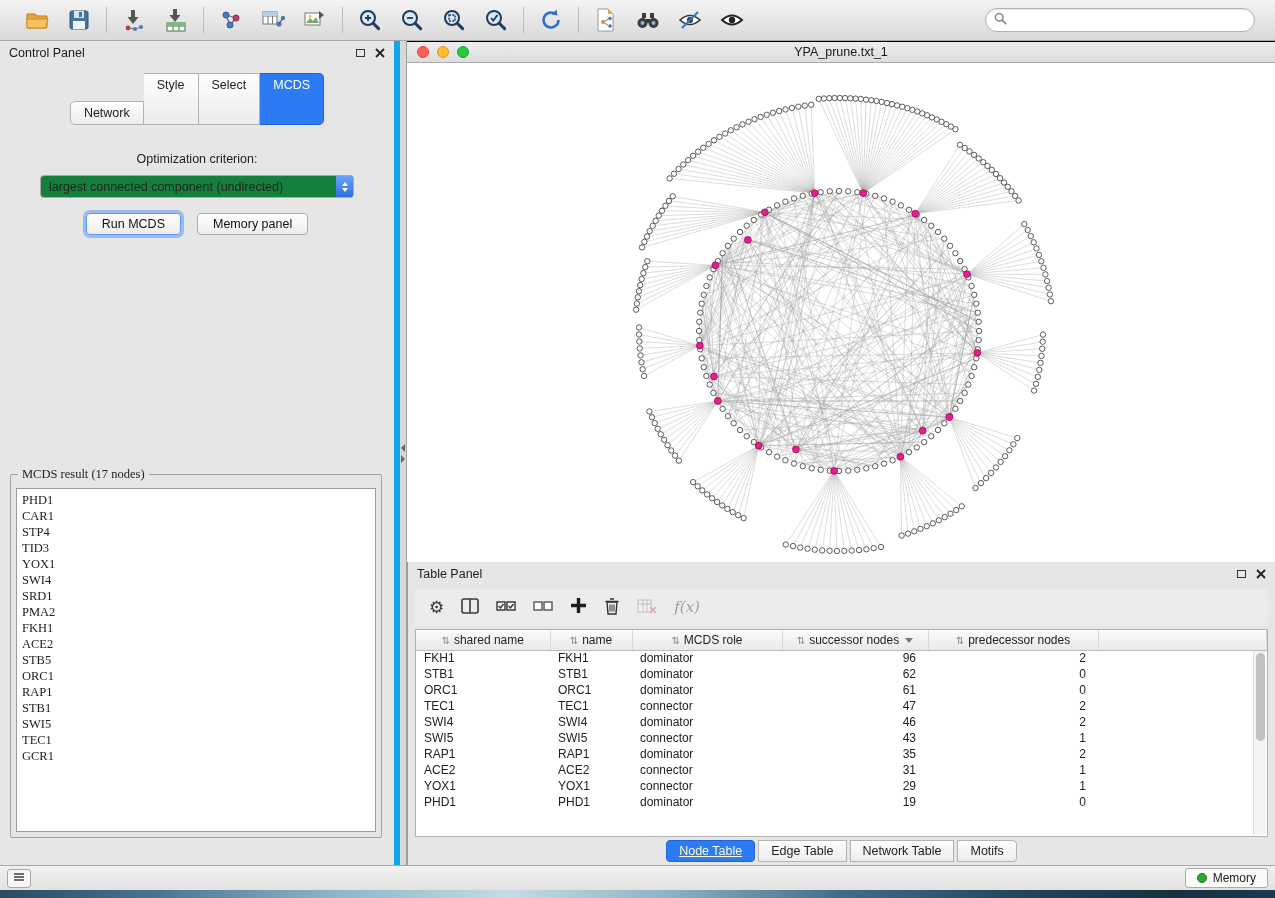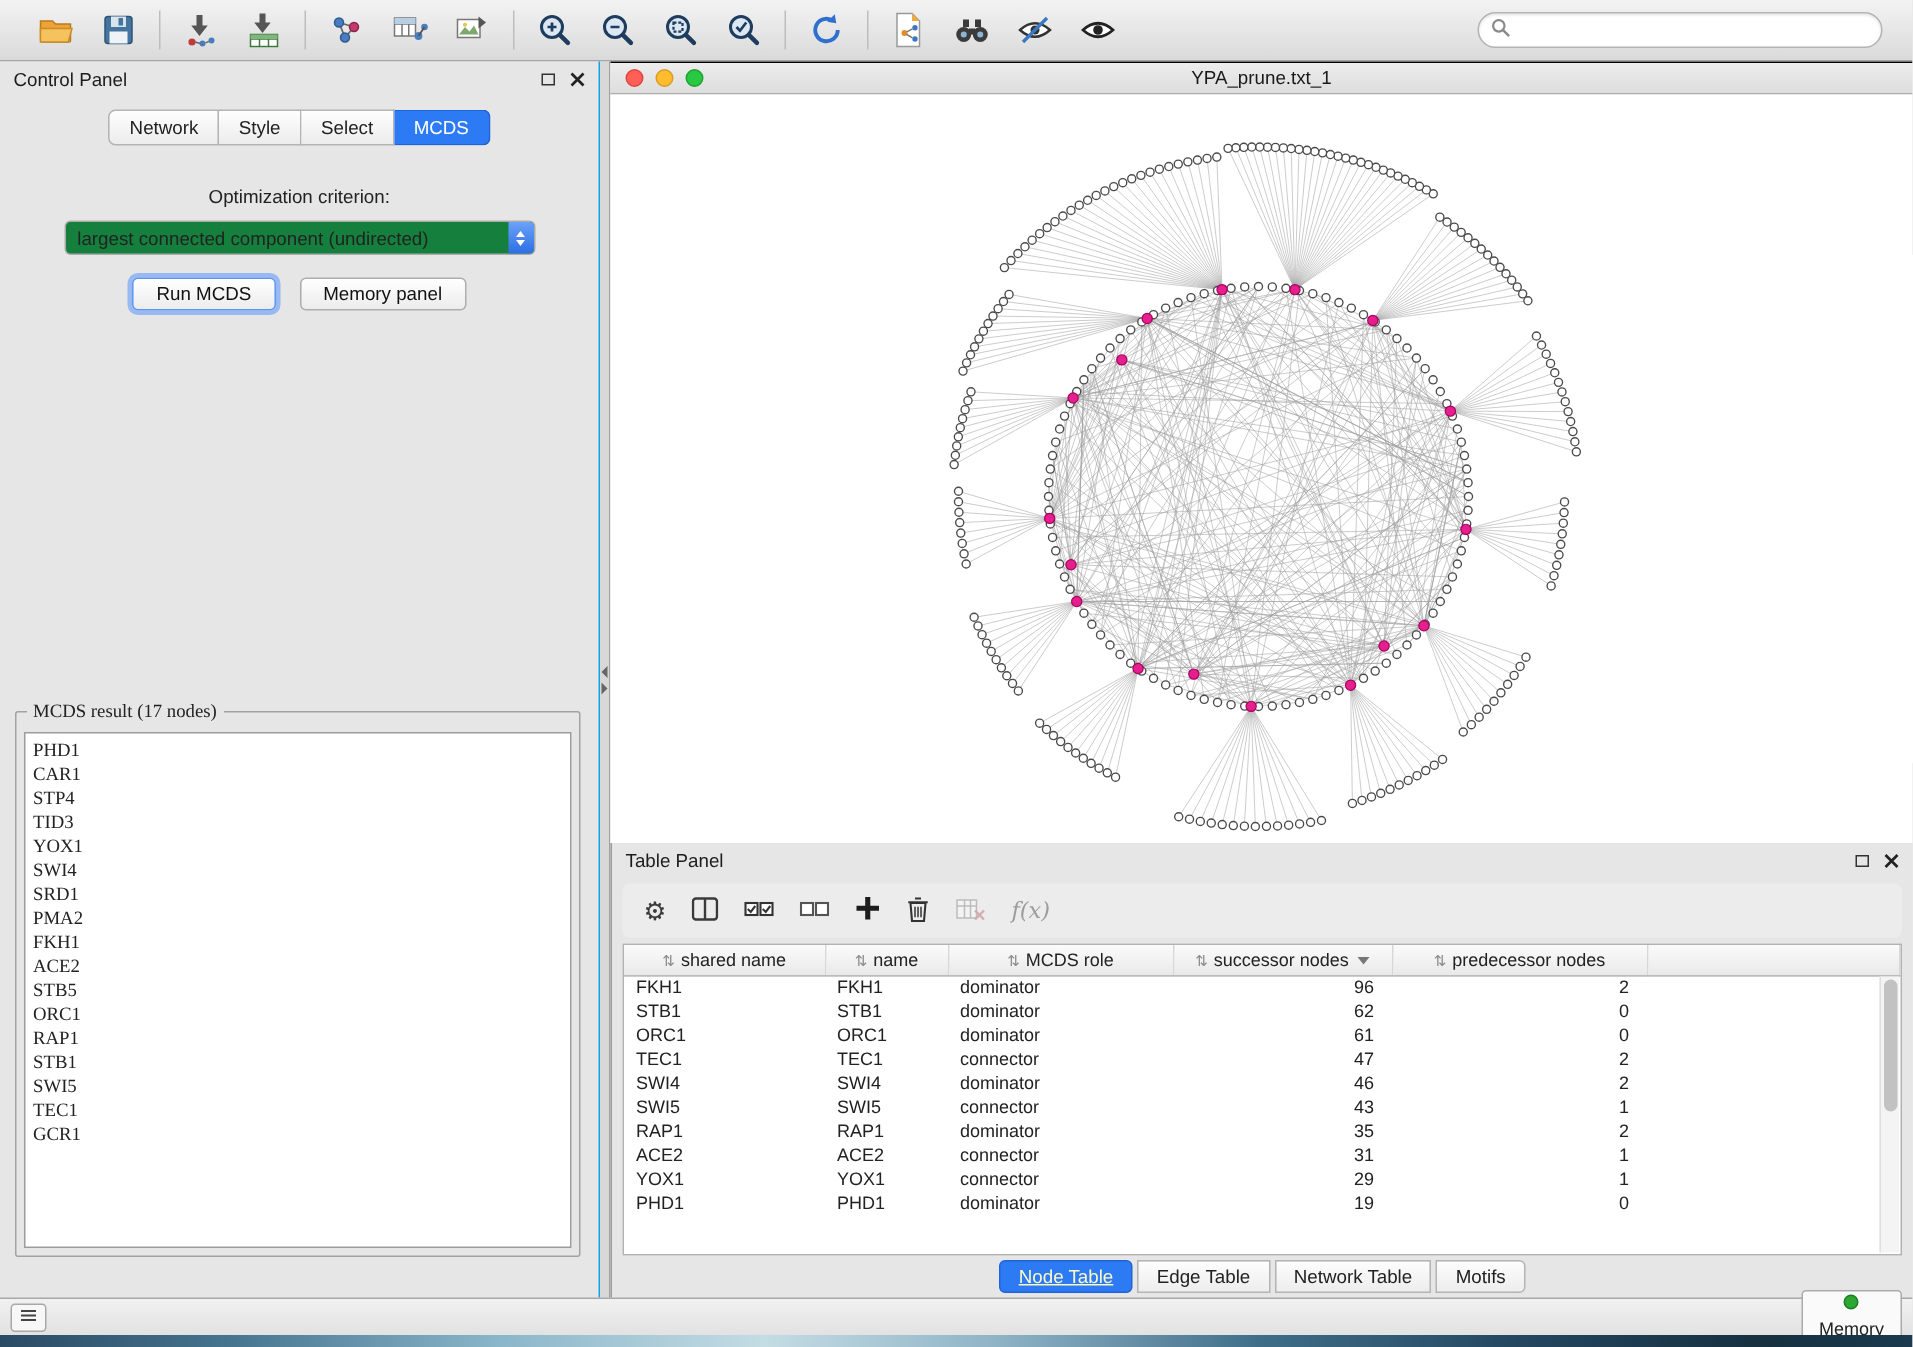--- a/index.html
+++ b/index.html
@@ -26,35 +26,35 @@
     width:270px; height:24px; background:#fff;
     border:1px solid #b3b3b3; border-radius:12px;
     display:flex; align-items:center; padding:0 8px; gap:5px;
     box-shadow:inset 0 1px 2px rgba(0,0,0,.12);
   }
   #search-box input { border:none; outline:none; flex:1; font-size:12px; background:transparent; font-family:inherit; }
 
   
   #control-panel {
     position:absolute; top:41px; left:0; width:400px; bottom:33px;
-    background:#e6e6e6; border-right:1px solid #0ea5e9;
+    background:#e6e6e6; border-right:6px solid #0ea5e9;
   }
   .panel-header {
     height:24px; display:flex; align-items:center; padding:0 9px;
     font-size:12.5px; color:#1c1c1c;
   }
   .panel-header .spacer { flex:1; }
   .win-float { width:9px; height:8px; border:1.4px solid #333; display:inline-block; margin-right:10px; }
   .win-close svg { display:block; }
   .cp-tabs { display:flex; justify-content:center; margin-top:8px; }
   .cp-tab {
     padding:4px 13px; font-size:12.5px; background:linear-gradient(#fefefe,#ececec);
     border:1px solid #b4b4b4; border-left:none; color:#222; cursor:default;
   }
-  .cp-tab:first-child { border-left:1px solid #b4b4b4; border-radius:5px 0 0 5px; }
+  .cp-tab:first-child { border-left:1px solid #b4b4b4; border-radius:5px 0 0 5px;margin-top:28px; }
   .cp-tab:last-child { border-radius:0 5px 5px 0; }
   .cp-tab.active { background:#2d7bf4; border-color:#1f63d6; color:#fff; }
 
   #optimization-label { text-align:center; margin-top:27px; font-size:12.5px; }
   #criterion-select {
     margin:9px auto 0; width:314px; height:23px; background:#15803d;
     border:1px solid #ababab; border-radius:4px;
     display:flex; align-items:center; position:relative;
   }
   #criterion-select .sel-text { flex:1; padding:0 8px; font-size:12.5px; white-space:nowrap; overflow:hidden; }
@@ -164,21 +164,21 @@
     background:linear-gradient(#f1f1f1,#e2e2e2); border-top:1px solid #a8a8a8;
     display:flex; align-items:center; padding:0 7px;
   }
   #panel-toggle-btn {
     width:24px; height:19px; border:1px solid #a8a8a8; border-radius:3px; background:#f7f7f7;
     display:flex; align-items:center; justify-content:center;
   }
   #memory-btn {
     margin-left:auto; display:flex; align-items:center; gap:6px;
     border:1px solid #ababab; border-radius:3px; background:#fafafa;
-    padding:2px 11px; font-size:12px;flex-direction:column;
+    padding:2px 11px; font-size:12px;
   }
   #memory-dot { width:10px; height:10px; border-radius:50%; background:#2ca832; border:1px solid #1d7d23; }
   #wallpaper-strip {
     position:absolute; left:0; right:0; bottom:0; height:8px;
     background:linear-gradient(90deg,#2a4a63,#46748f 12%,#8ab6c9 26%,#c4dce4 40%,#8fb4c6 52%,#3f6d88 66%,#23455e 80%,#16303f 92%,#1b3a4e);
   }
 </style>
 </head>
 <body>
 

